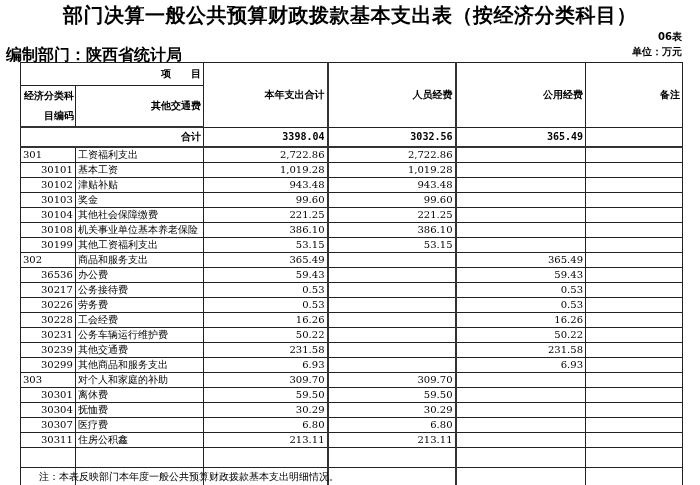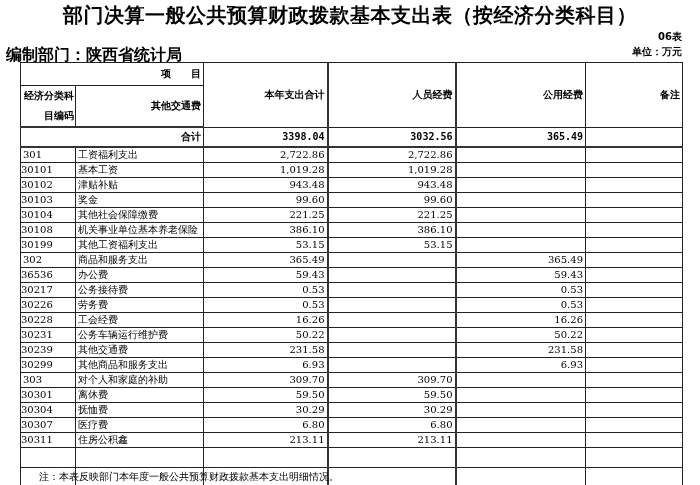--- a/index.html
+++ b/index.html
@@ -32,21 +32,21 @@
     }
     table.main td.h {
       font-family: "DejaVu Sans", sans-serif; font-weight: bold; text-align: right; font-size: 10px;
     }
     table.main tr.hdr1 td { height: 22px; }
     table.main tr.hdr2 td { height: 24px; }
     table.main td.h2line { line-height: 20px; }
     table.main tr.total td { height: 18px; }
     table.main td.num { text-align: right; margin-top: 42px; }
     table.main td.code1 { text-align: left; }
-    table.main td.code2 { text-align: left; padding-left: 0; }
+    table.main td.code2 { text-align: left; padding-left: 20px; }
     table.main td.name { text-align: left; margin-top: 8px; }
     table.main tr.blank td { height: 19px; }
     .thick-r { border-right: 2px solid #333 !important; }
     .thick-b { border-bottom: 2px solid #333 !important; }
     .note {
       position: absolute; left: 20px; top: 470px;
       font-family: "DejaVu Serif", serif; font-size: 10px; margin-left: 19px;
     }
   </style>
 </head>

